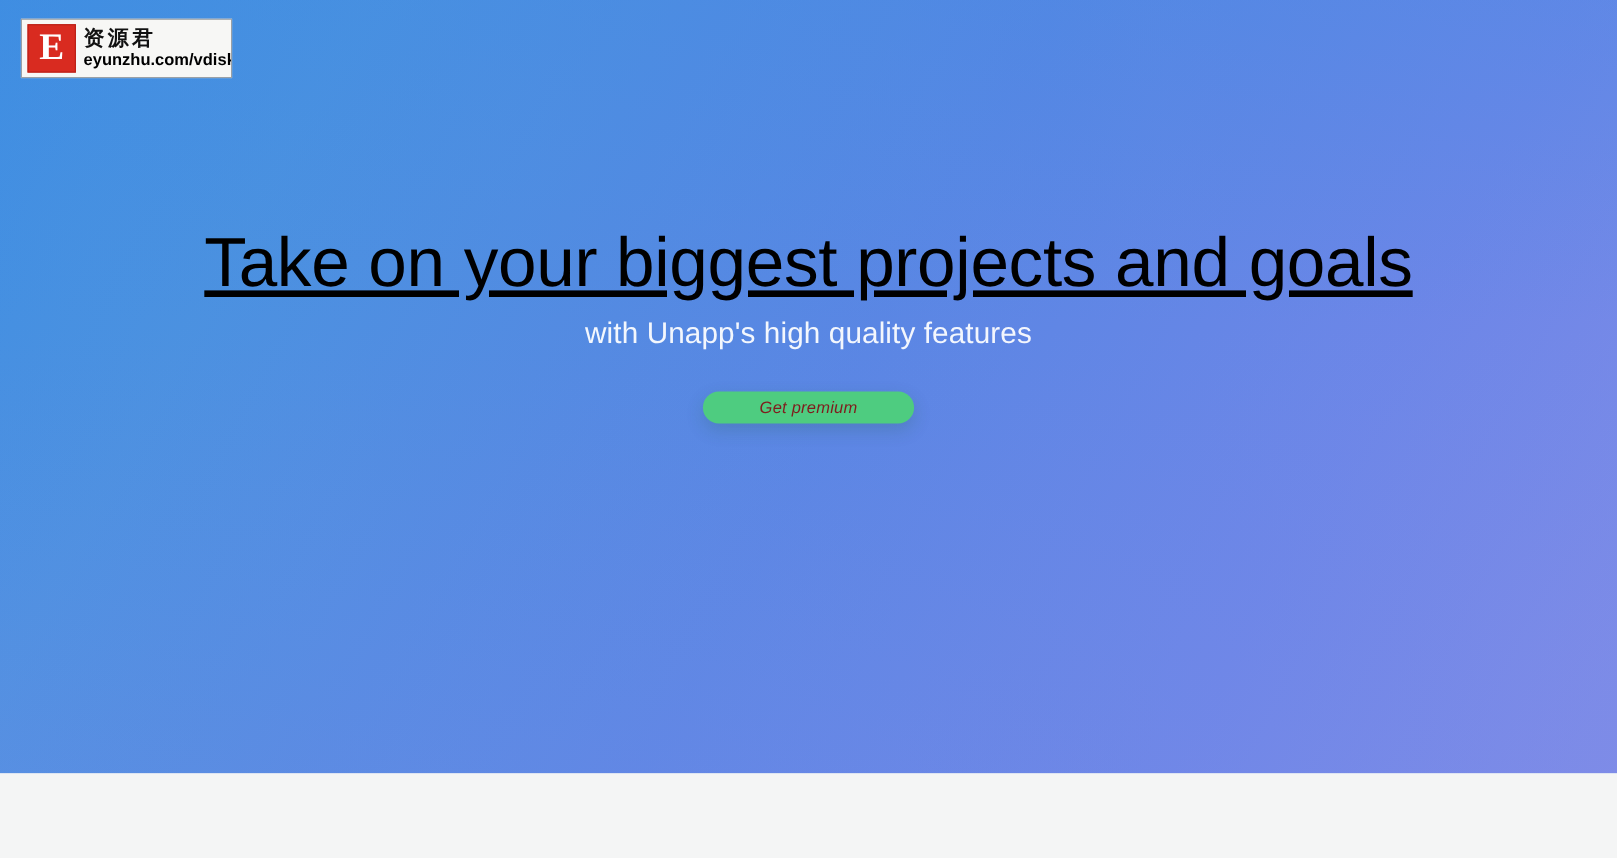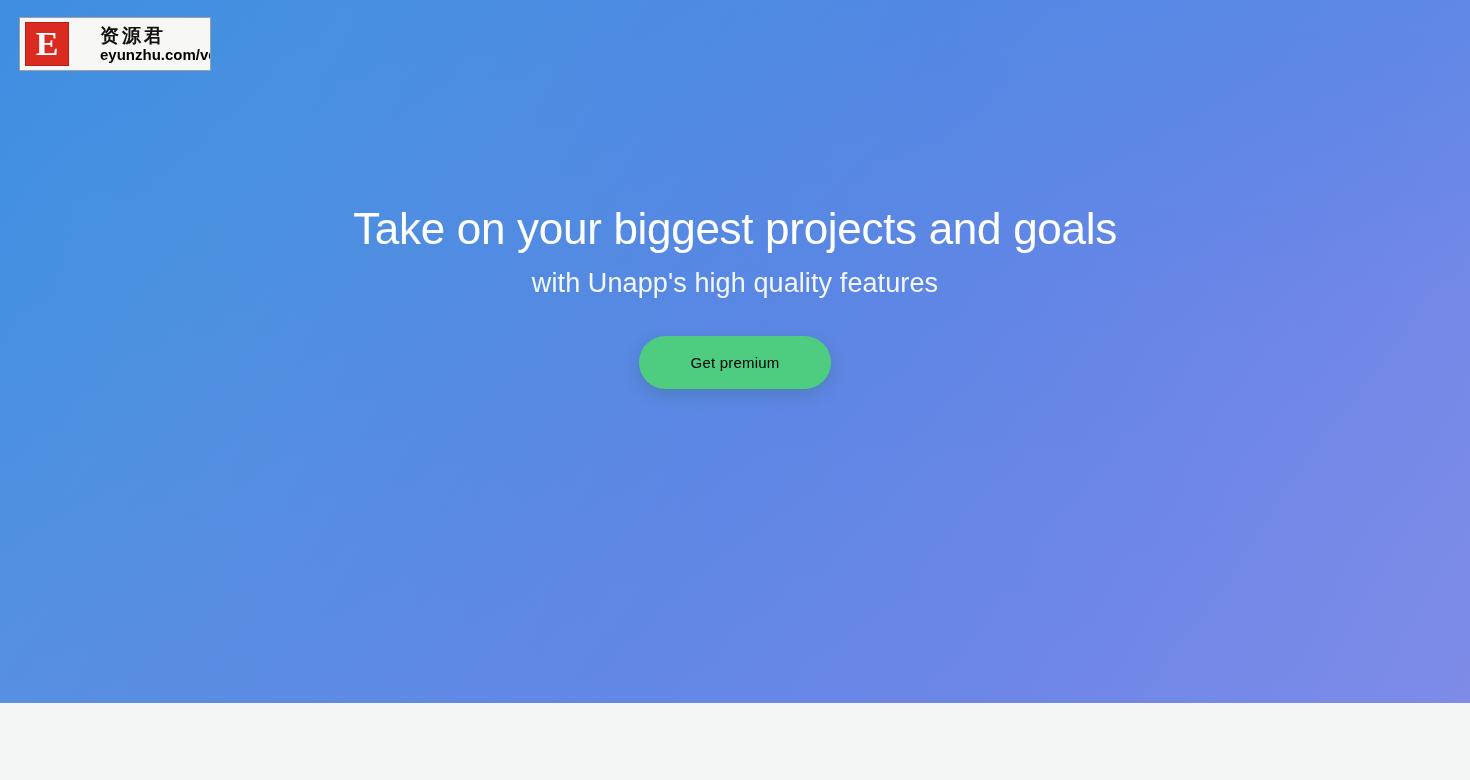--- a/index.html
+++ b/index.html
@@ -102,54 +102,56 @@
   
   .hero-content {
     position:absolute;
     left:0; right:0;
     top:206px;
     text-align:center;
     padding:0 40px;
   }
 
   .hero-title {
-    font-size:44px;
+    font-size:63px;
     font-weight:300;
     line-height:1.06;
-    color:#ffffff;
+    color:#000000;
     letter-spacing:-.3px;
     white-space:nowrap;
+    text-decoration:underline;
   }
 
   .hero-subtitle {
     margin-top:14px;
     font-size:27px;
     font-weight:300;
     line-height:1.2;
     color:rgba(255,255,255,.93);
     letter-spacing:.1px;
   }
 
   .hero-cta-wrap { margin-top:37px; }
 
   .hero-cta {
     display:inline-block;
     background:#4ecc80;
-    color:#000000;
+    color:#7f1d1d;
     font-size:15px;
     font-weight:400;
     letter-spacing:.2px;
     text-decoration:none;
-    padding:18px 52px;
+    padding:6px 52px;
     border:0;
     border-radius:40px;
     cursor:pointer;
     font-family:inherit;
     box-shadow:0 6px 16px rgba(30,90,60,.20);
     line-height:1.15;
+    font-style:italic;
   }
 
   
   .below-fold {
     position:absolute;
     top:703px; left:0;
     width:1470px; height:77px;
     background:#f4f5f5;
   }
 
@@ -176,21 +178,21 @@
     justify-content:center;
     margin-right:7px;
   }
   .wm-badge-letter {
     font-family:"Liberation Serif", serif;
     font-size:34px;
     font-weight:700;
     color:#ffffff;
     line-height:1;
   }
-  .wm-text { display:flex; flex-direction:column; justify-content:center;margin-left:24px; }
+  .wm-text { display:flex; flex-direction:column; justify-content:center; }
   .wm-cn {
     font-family:"DejaVu Sans", sans-serif;
     font-size:19px;
     font-weight:700;
     color:#111111;
     letter-spacing:3px;
     line-height:1.05;
   }
   .wm-url {
     font-family:"Liberation Sans", sans-serif;

